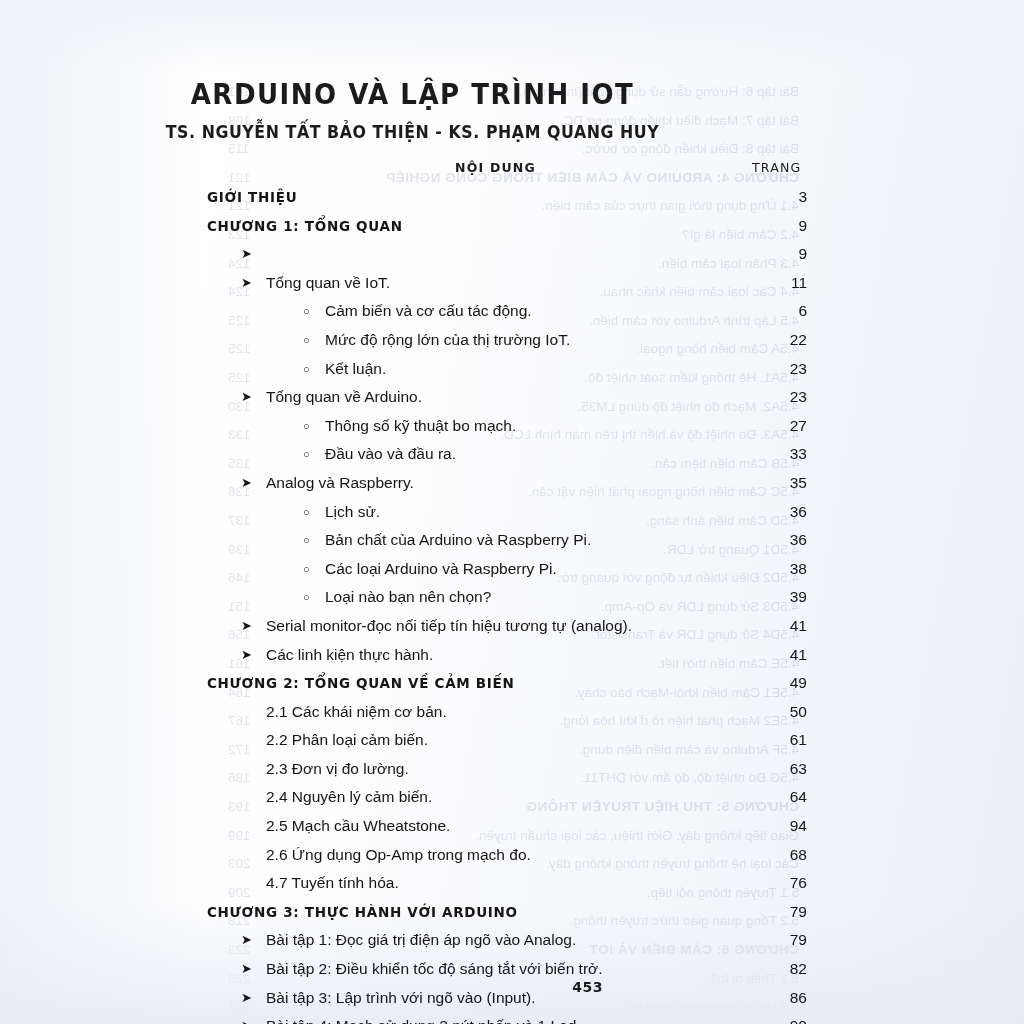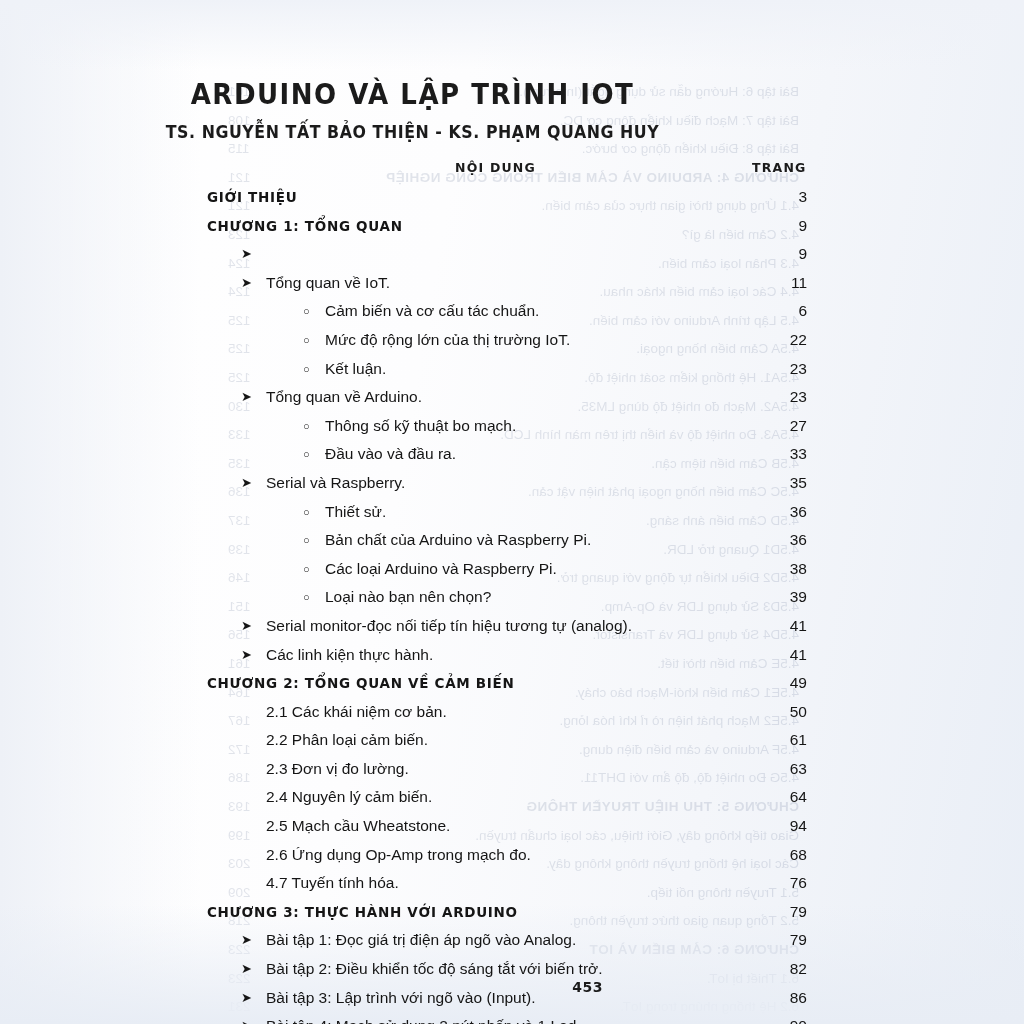--- a/index.html
+++ b/index.html
@@ -103,21 +103,21 @@
     font-weight: bold;
     letter-spacing: 1.2px;
     color: #1b1b1b;
     font-family: "DejaVu Sans", sans-serif;
   }
   .col-head-right {
     position: absolute;
     top: 160px;
     left: 752px;
     font-size: 12.5px;
-    font-weight: bold;
+    font-weight: normal;
     letter-spacing: 1.2px;
     color: #1b1b1b;
     font-family: "DejaVu Sans", sans-serif;
   }
 
   .toc {
     position: absolute;
     top: 183px;
     left: 207px;
     width: 600px;
@@ -261,28 +261,28 @@
     <div class="book-authors">TS. NGUYỄN TẤT BẢO THIỆN  -  KS. PHẠM QUANG HUY</div>
 
     <div class="col-head-left">NỘI DUNG</div>
     <div class="col-head-right">TRANG</div>
 
     <div class="toc" id="toc">
         <div class="toc-row lvl-chapter"><span class="label">GIỚI THIỆU</span><span class="page-no">3</span></div>
         <div class="toc-row lvl-chapter"><span class="label">CHƯƠNG 1: TỔNG QUAN</span><span class="page-no">9</span></div>
         <div class="toc-row lvl-1"><span class="bullet">➤</span><span class="page-no">9</span></div>
         <div class="toc-row lvl-1"><span class="bullet">➤</span><span class="label">Tổng quan về IoT.</span><span class="page-no">11</span></div>
-        <div class="toc-row lvl-2"><span class="bullet">○</span><span class="label">Cảm biến và cơ cấu tác chuẩn.</span><span class="page-no">6</span></div>
+        <div class="toc-row lvl-2"><span class="bullet">○</span><span class="label">Cảm biến và cơ cấu tác động.</span><span class="page-no">6</span></div>
         <div class="toc-row lvl-2"><span class="bullet">○</span><span class="label">Mức độ rộng lớn của thị trường IoT.</span><span class="page-no">22</span></div>
         <div class="toc-row lvl-2"><span class="bullet">○</span><span class="label">Kết luận.</span><span class="page-no">23</span></div>
         <div class="toc-row lvl-1"><span class="bullet">➤</span><span class="label">Tổng quan về Arduino.</span><span class="page-no">23</span></div>
         <div class="toc-row lvl-2"><span class="bullet">○</span><span class="label">Thông số kỹ thuật bo mạch.</span><span class="page-no">27</span></div>
         <div class="toc-row lvl-2"><span class="bullet">○</span><span class="label">Đầu vào và đầu ra.</span><span class="page-no">33</span></div>
-        <div class="toc-row lvl-1"><span class="bullet">➤</span><span class="label">Serial và Raspberry.</span><span class="page-no">35</span></div>
-        <div class="toc-row lvl-2"><span class="bullet">○</span><span class="label">Thiết sử.</span><span class="page-no">36</span></div>
+        <div class="toc-row lvl-1"><span class="bullet">➤</span><span class="label">Analog và Raspberry.</span><span class="page-no">35</span></div>
+        <div class="toc-row lvl-2"><span class="bullet">○</span><span class="label">Lịch sử.</span><span class="page-no">36</span></div>
         <div class="toc-row lvl-2"><span class="bullet">○</span><span class="label">Bản chất của Arduino và Raspberry Pi.</span><span class="page-no">36</span></div>
         <div class="toc-row lvl-2"><span class="bullet">○</span><span class="label">Các loại Arduino và Raspberry Pi.</span><span class="page-no">38</span></div>
         <div class="toc-row lvl-2"><span class="bullet">○</span><span class="label">Loại nào bạn nên chọn?</span><span class="page-no">39</span></div>
         <div class="toc-row lvl-1"><span class="bullet">➤</span><span class="label">Serial monitor-đọc nối tiếp tín hiệu tương tự (analog).</span><span class="page-no">41</span></div>
         <div class="toc-row lvl-1"><span class="bullet">➤</span><span class="label">Các linh kiện thực hành.</span><span class="page-no">41</span></div>
         <div class="toc-row lvl-chapter"><span class="label">CHƯƠNG 2: TỔNG QUAN VỀ CẢM BIẾN</span><span class="page-no">49</span></div>
         <div class="toc-row lvl-num"><span class="label">2.1 Các khái niệm cơ bản.</span><span class="page-no">50</span></div>
         <div class="toc-row lvl-num"><span class="label">2.2 Phân loại cảm biến.</span><span class="page-no">61</span></div>
         <div class="toc-row lvl-num"><span class="label">2.3 Đơn vị đo lường.</span><span class="page-no">63</span></div>
         <div class="toc-row lvl-num"><span class="label">2.4 Nguyên lý cảm biến.</span><span class="page-no">64</span></div>

